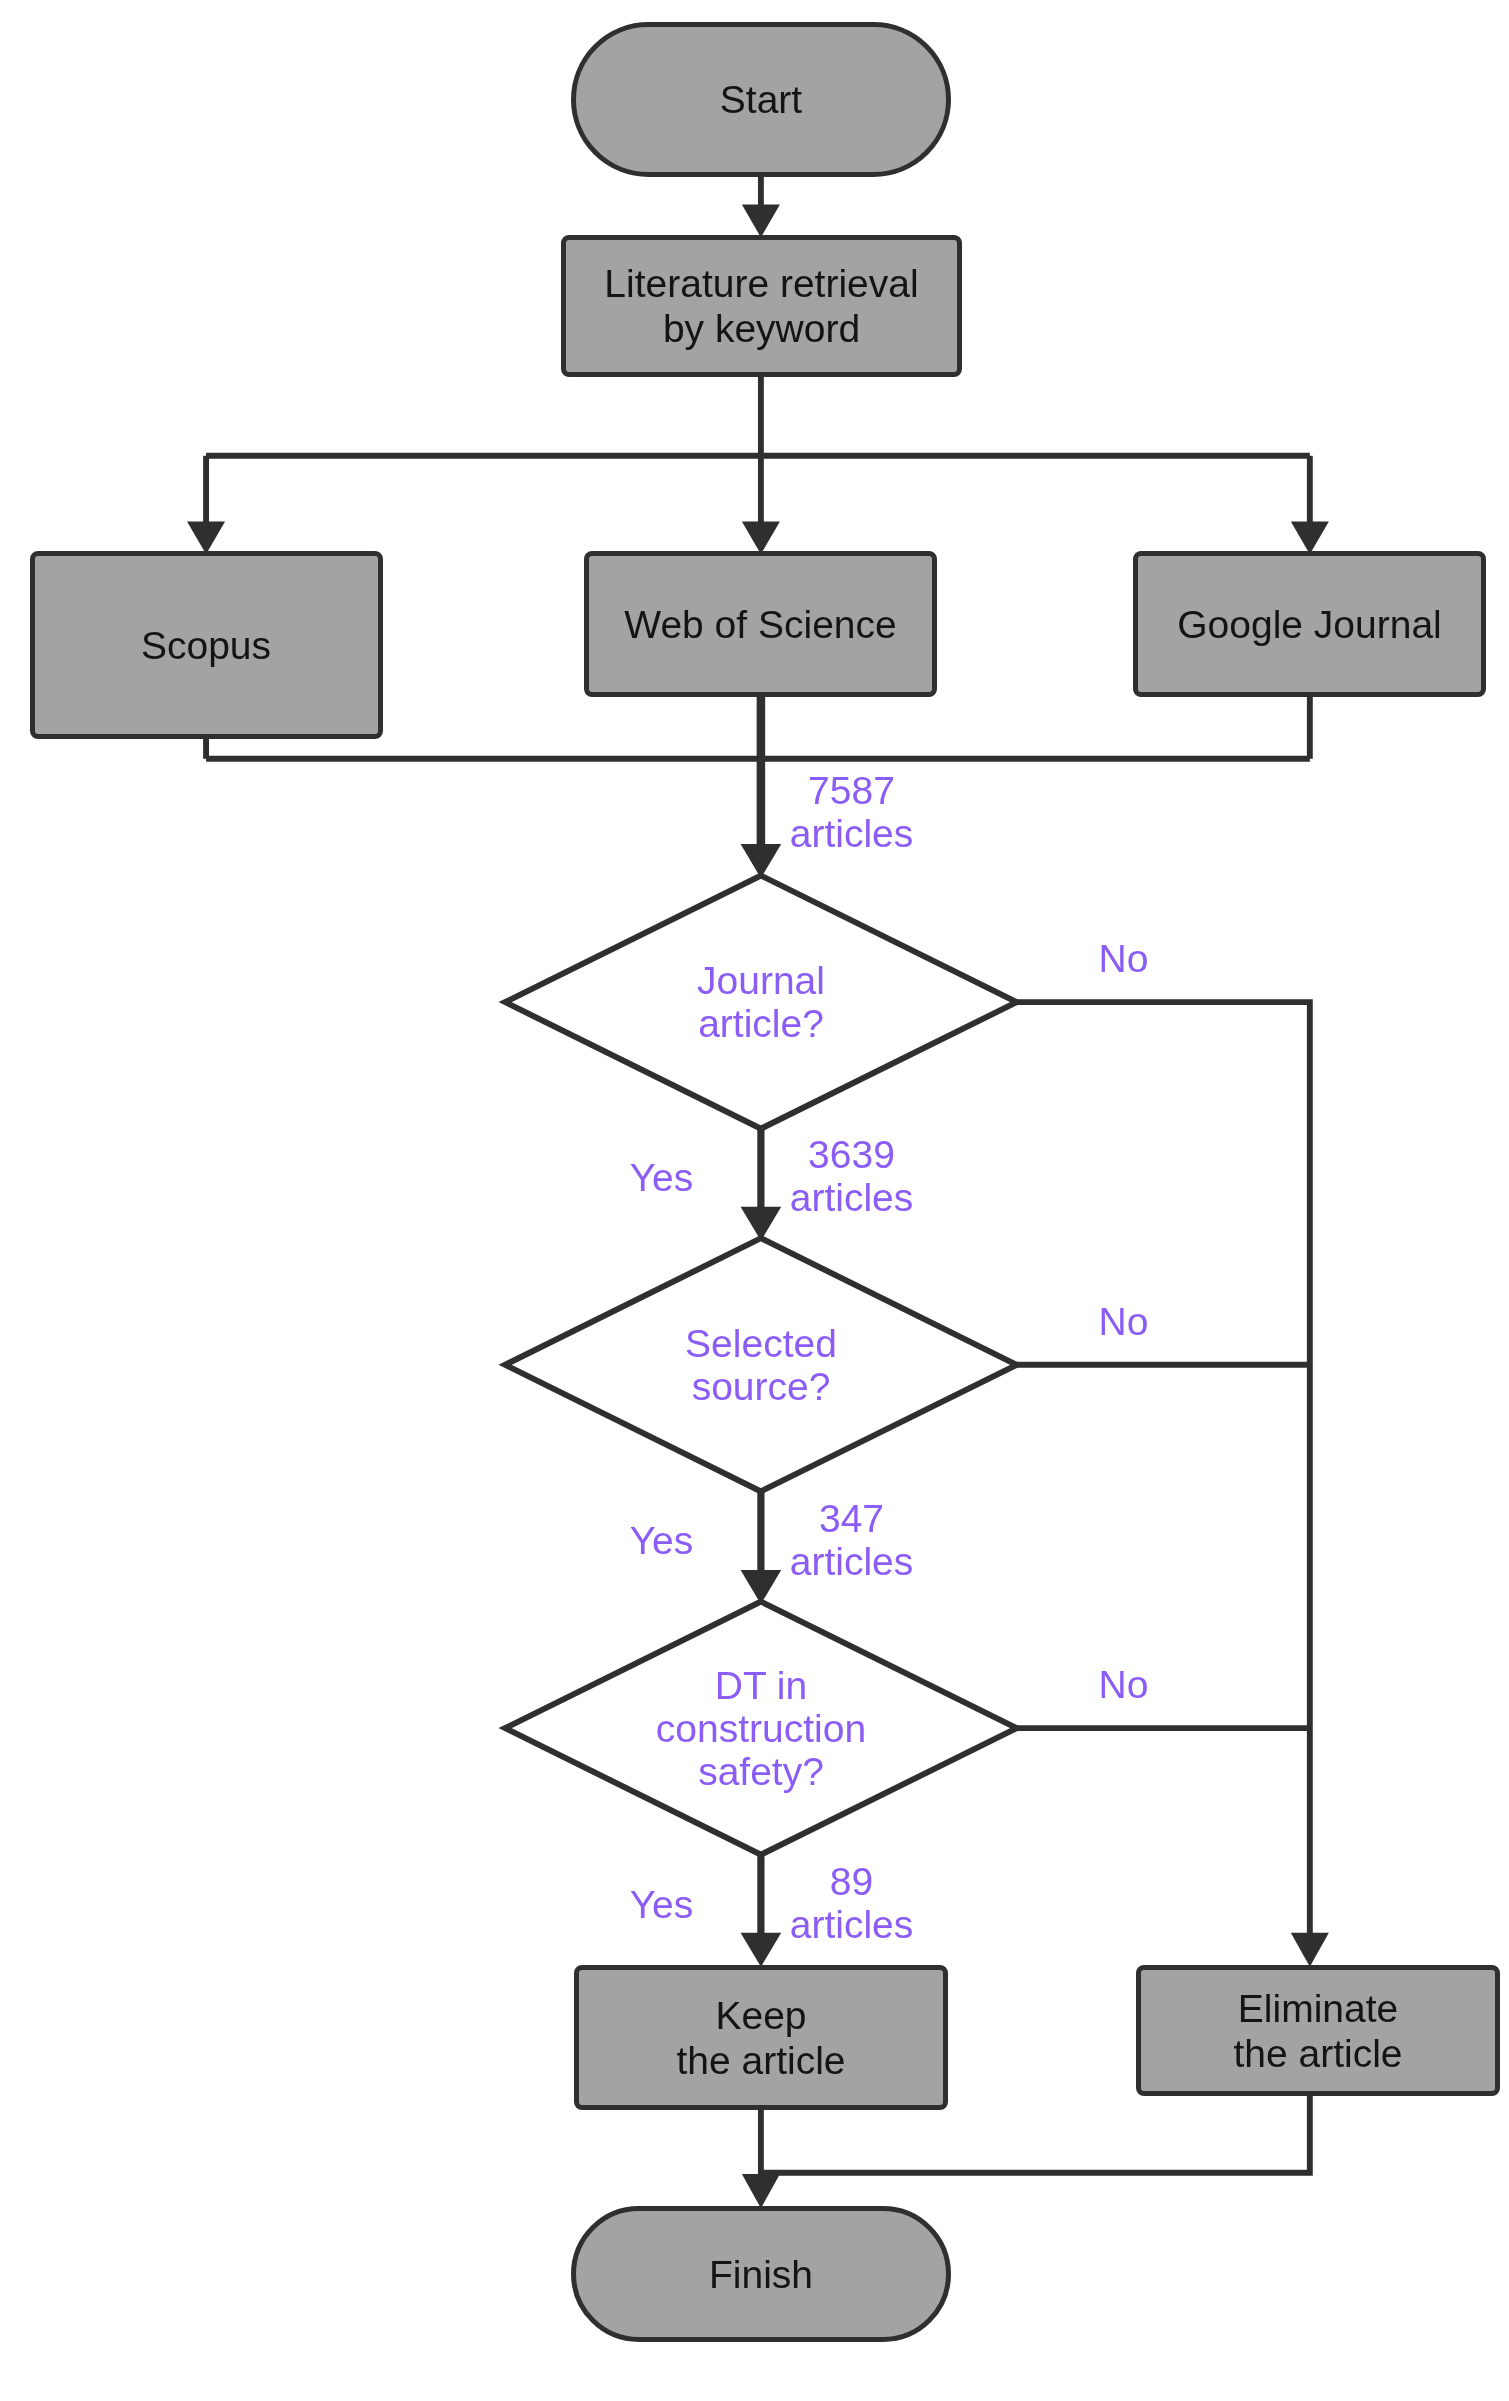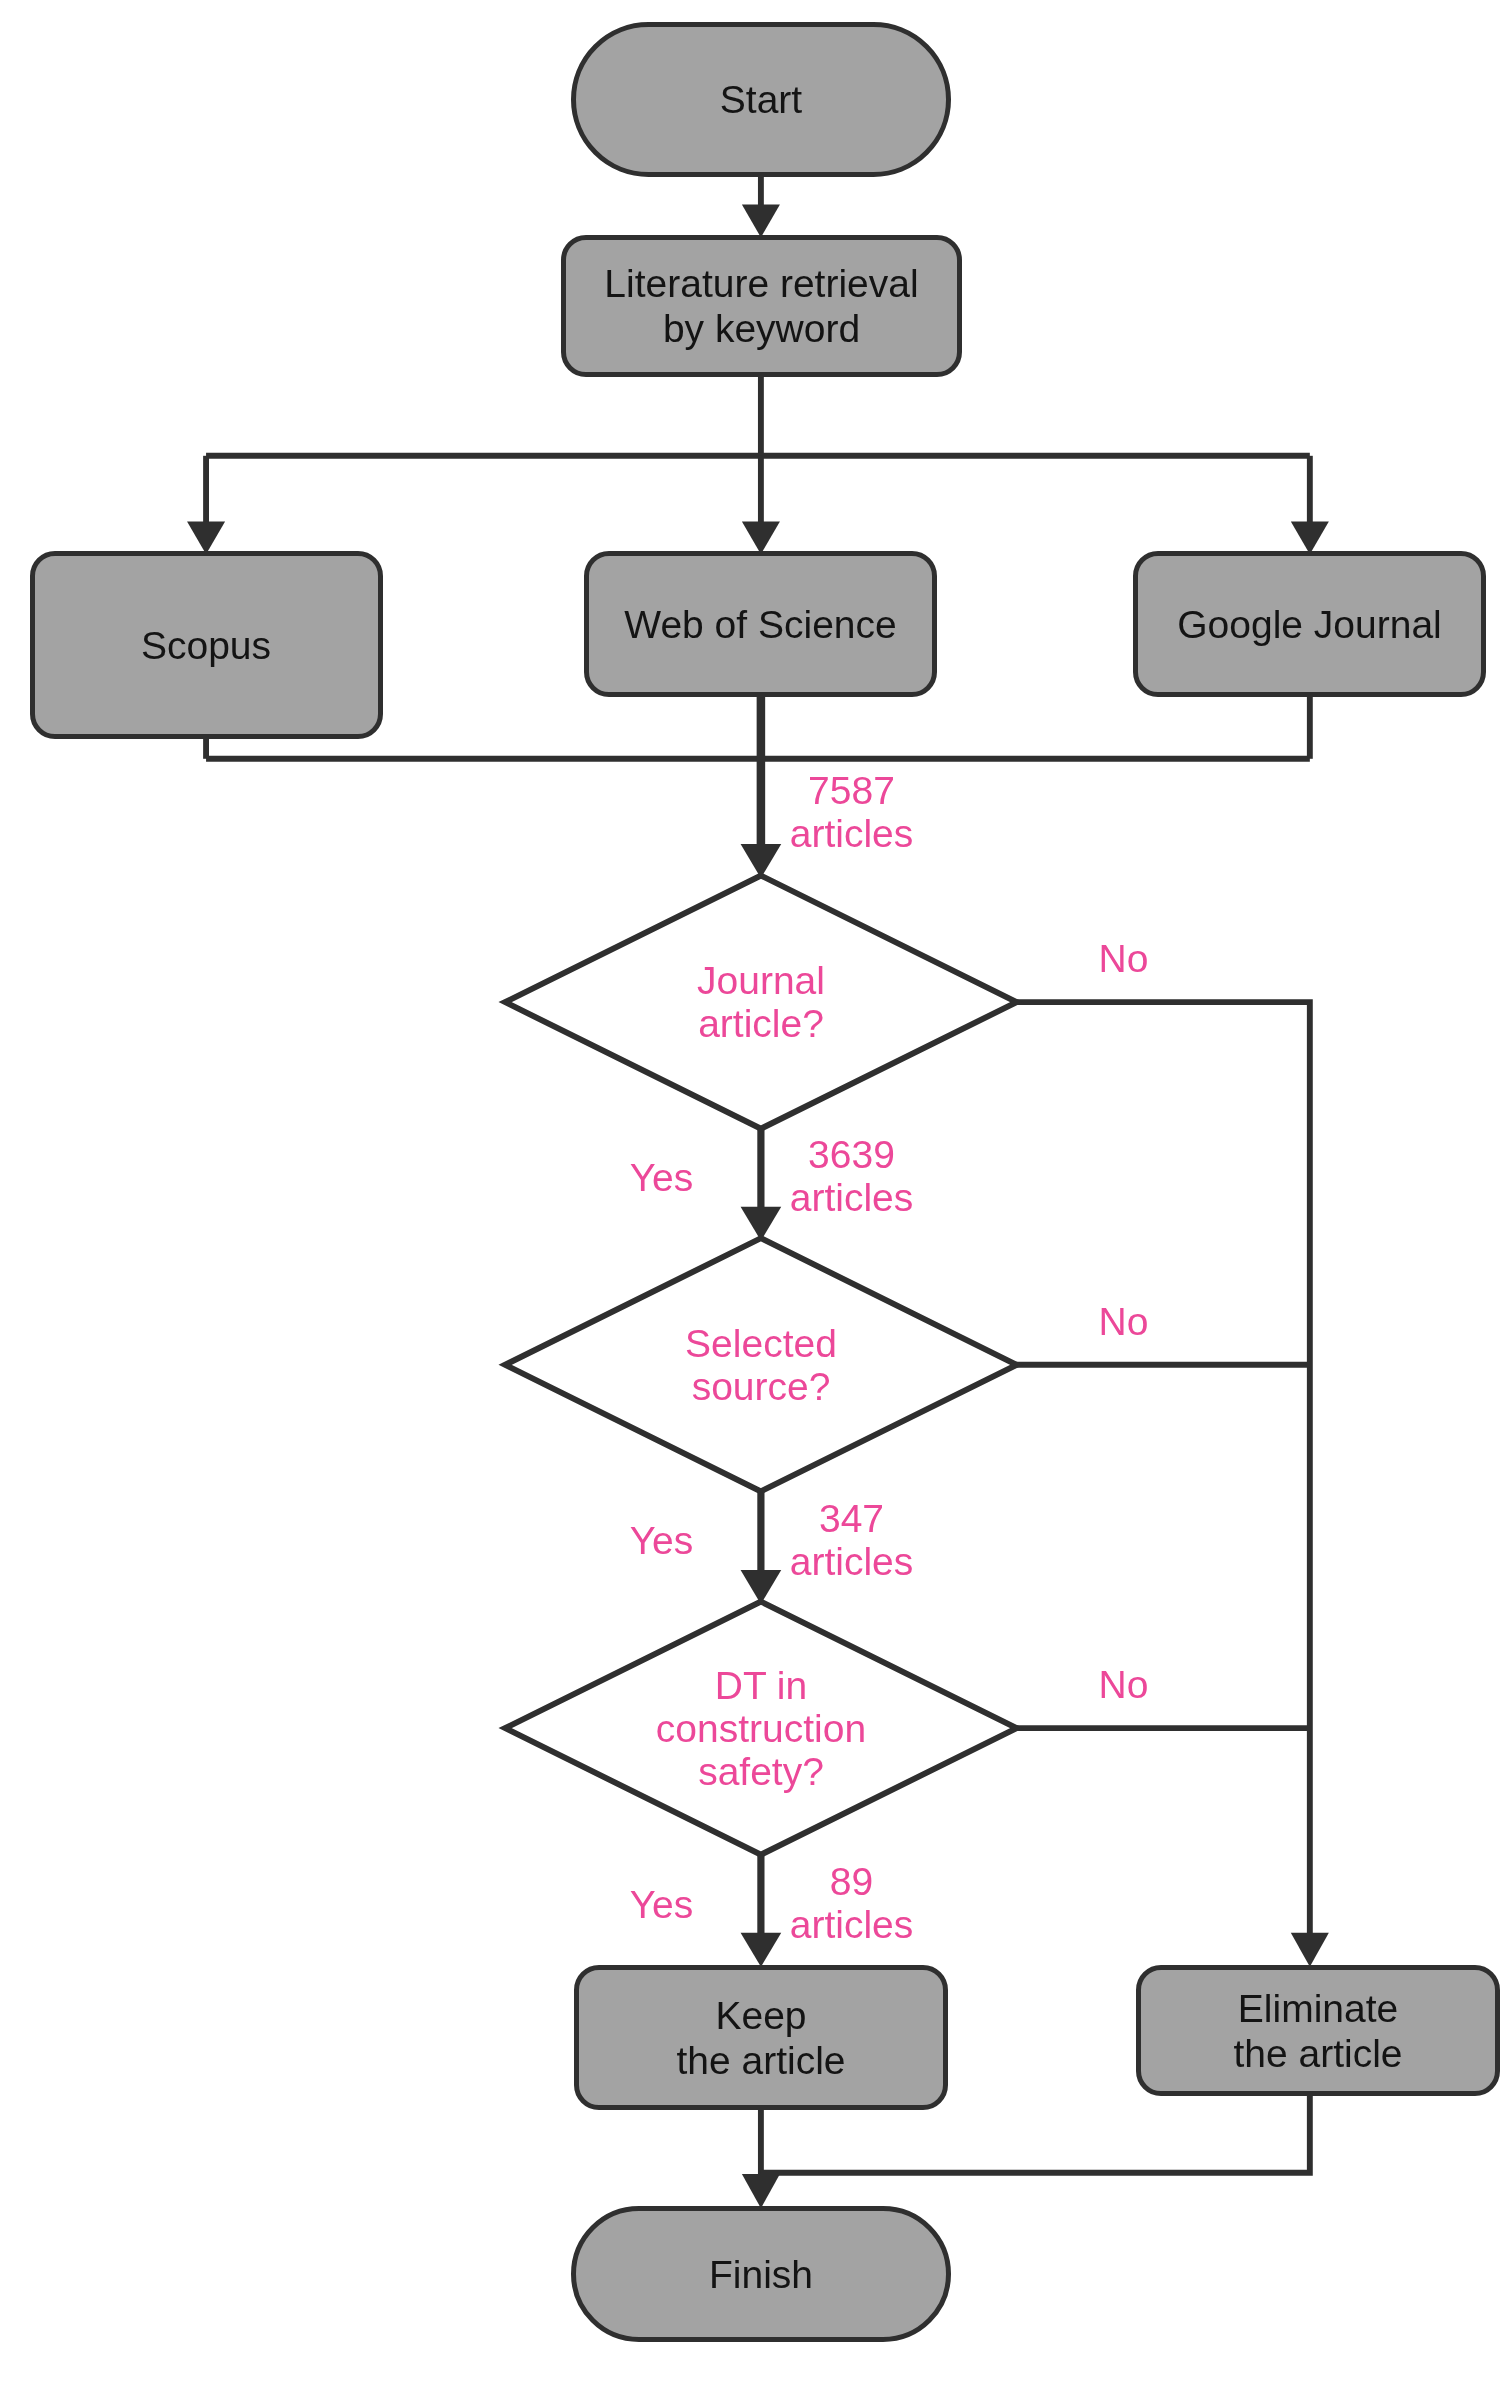--- a/index.html
+++ b/index.html
@@ -20,26 +20,26 @@
     display: flex;
     flex-direction: column;
     align-items: center;
     justify-content: center;
     font-size: 39px;
     line-height: 45px;
     color: #141414;
     text-align: center;
   }
   .terminator { border-radius: 144px; }
-  .process   { border-radius: 25px; }
+  .process   { border-radius: 8px; }
   .dlabel, .elabel {
     position: absolute;
     font-size: 39px;
     line-height: 43px;
-    color: #ec4899;
+    color: #8b5cf6;
     text-align: center;
   }
 </style>
 </head>
 <body>
 
 <div class="canvas">
 
   <svg width="1510" height="2401" viewBox="0 0 2302 3661">
 

